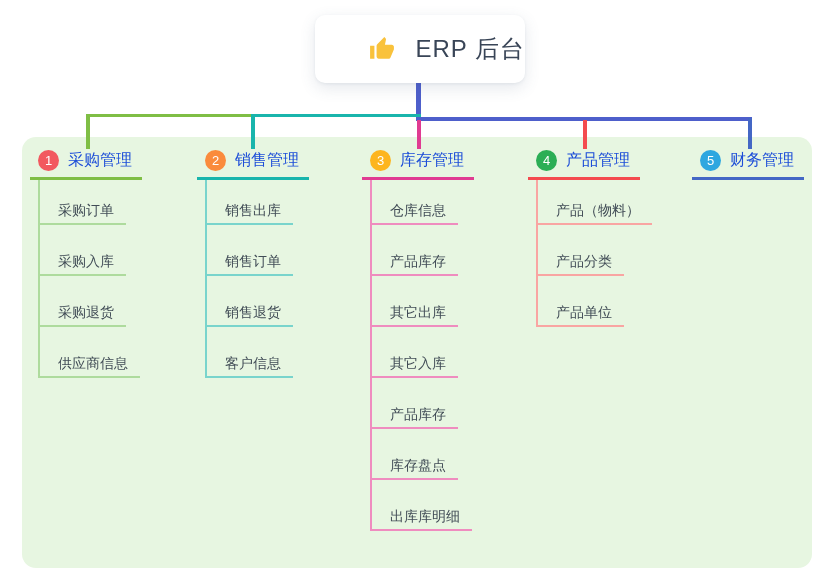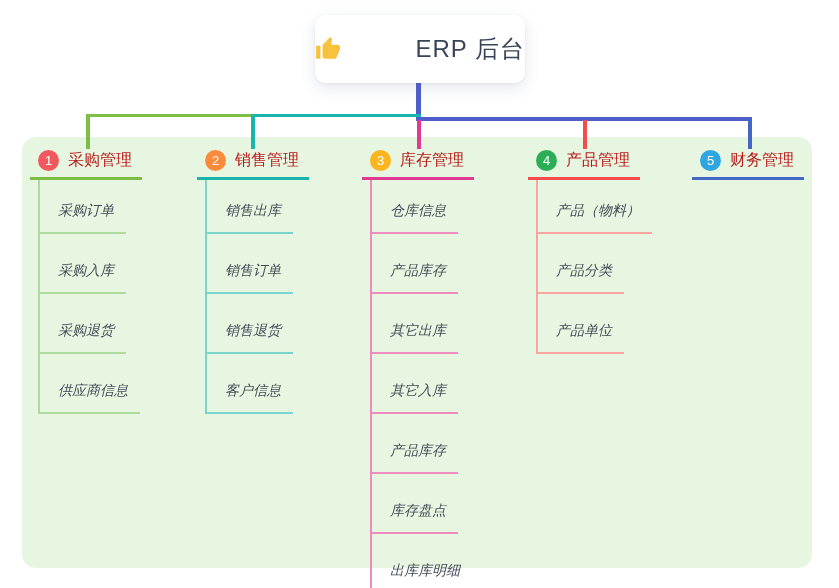--- a/index.html
+++ b/index.html
@@ -9,21 +9,21 @@
     background:#ffffff;
   }
   .panel{
     position:absolute;left:22px;top:137px;width:790px;height:431px;
     border-radius:14px;
   }
   .root-card{
     position:absolute;left:315px;top:15px;width:210px;height:68px;
     background:#ffffff;border-radius:10px;
     box-shadow:0 5px 16px rgba(70,90,120,.14), 0 1px 3px rgba(70,90,120,.08);
-    display:flex;align-items:center;justify-content:space-between;gap:20px;
+    display:flex;align-items:center;justify-content:flex-end;gap:20px;
   }
   .root-label{font-size:24px;font-weight:500;color:#394557;letter-spacing:1px;}
   .line{position:absolute;}
   .stem{left:416px;top:83px;width:5px;height:38px;}
   .bus-green{left:86px;top:114px;width:168px;height:3px;}
   .bus-teal{left:254px;top:114px;width:167px;height:3px;}
   .bus-indigo{left:419px;top:117px;width:333px;height:4px;}
   .drop-1{left:86px;top:114px;width:4px;height:35px;}
   .drop-2{left:251px;top:114px;width:4px;height:35px;}
   .drop-3{left:417px;top:120px;width:4px;height:29px;}
@@ -33,26 +33,26 @@
   .b1{left:30px;} .b2{left:197px;} .b3{left:362px;} .b4{left:528px;} .b5{left:692px;}
   .branch-header{
     display:flex;align-items:center;gap:9px;width:max-content;
     padding:0 10px 6px 8px;border-bottom:3px solid var(--main);
     cursor:default;
   }
   .badge{
     width:21px;height:21px;border-radius:50%;flex:0 0 21px;
     color:#ffffff;font-size:13px;line-height:21px;text-align:center;
   }
-  .branch-label{font-size:16px;color:#b91c1c;white-space:nowrap;}
+  .branch-label{font-size:16px;color:#1d4ed8;white-space:nowrap;}
   .children{margin-left:8px;border-left:2px solid var(--sub);}
   .item{
     display:table;white-space:nowrap;
-    padding:26px 12px 12px 18px;border-bottom:2px solid var(--sub);
-    font-size:14px;line-height:20px;color:#414C56;font-style:italic;
+    padding:26px 12px 3px 18px;border-bottom:2px solid var(--sub);
+    font-size:14px;line-height:20px;color:#414C56;
   }
   .item:first-child{padding-top:20px;}
   .thumb-icon{display:block;}
 </style>
 </head>
 <body>
 
 <div class="canvas">
 
   <div class="panel" style="background-color: rgb(231, 246, 225);"></div>

